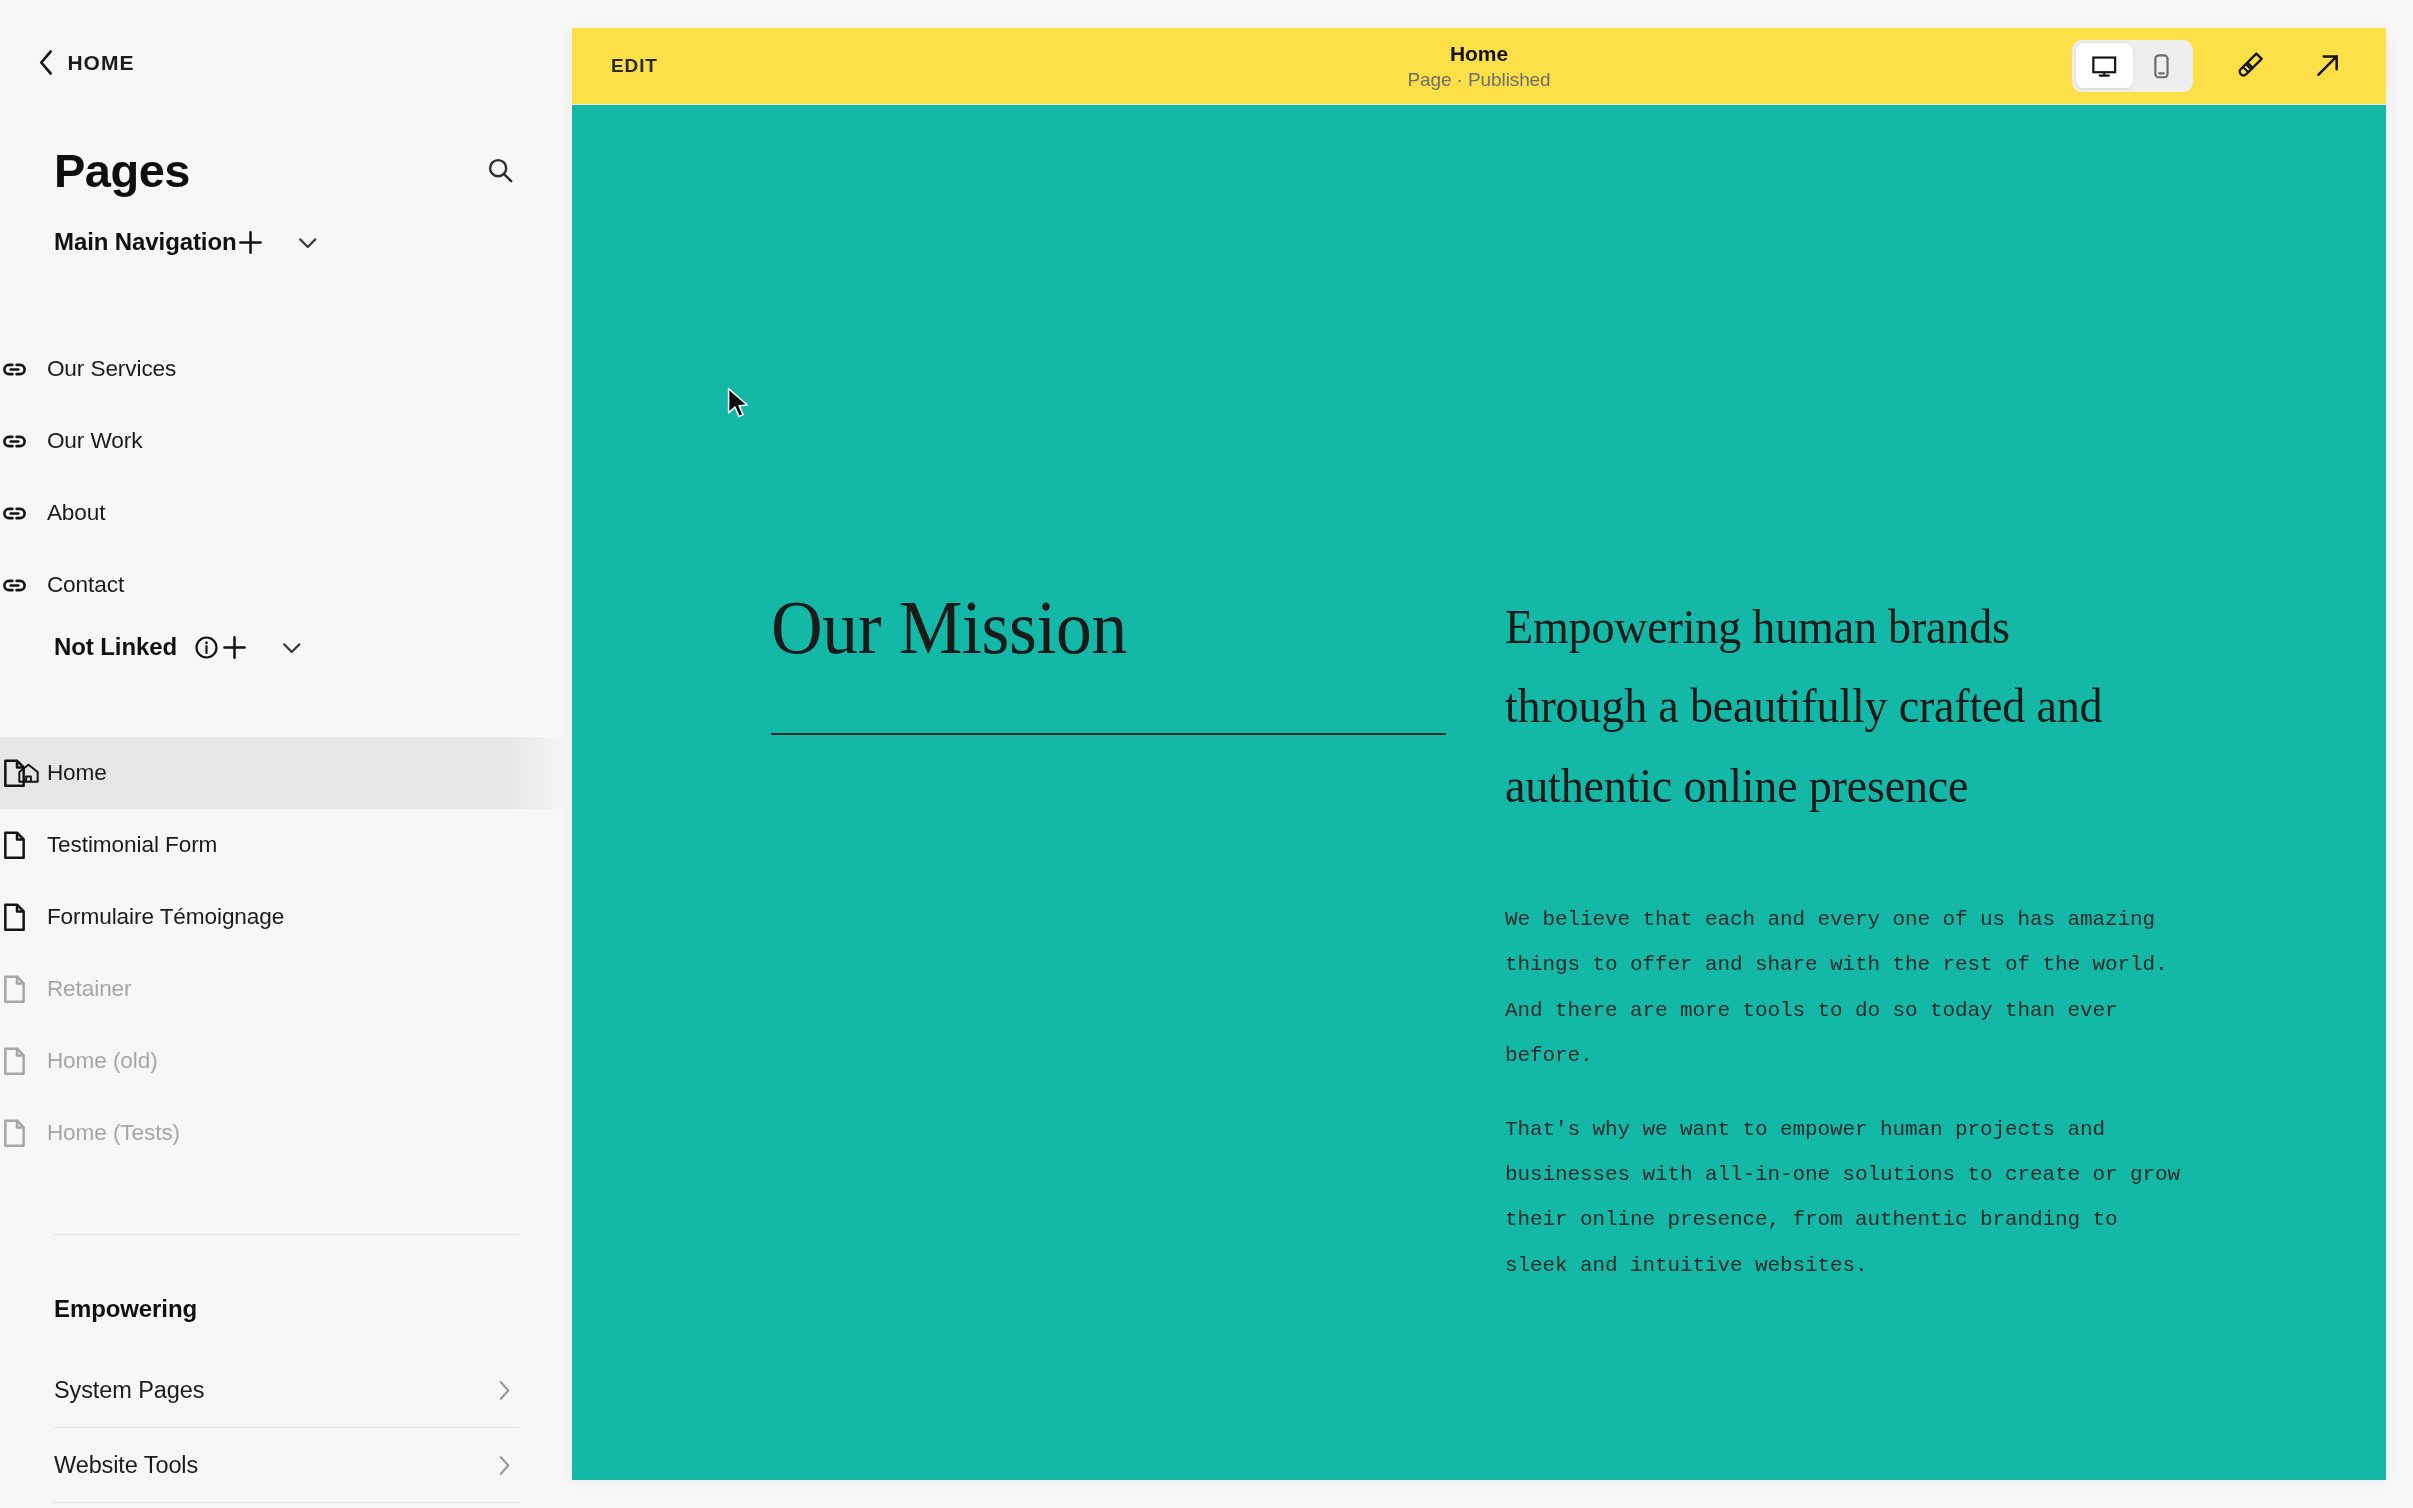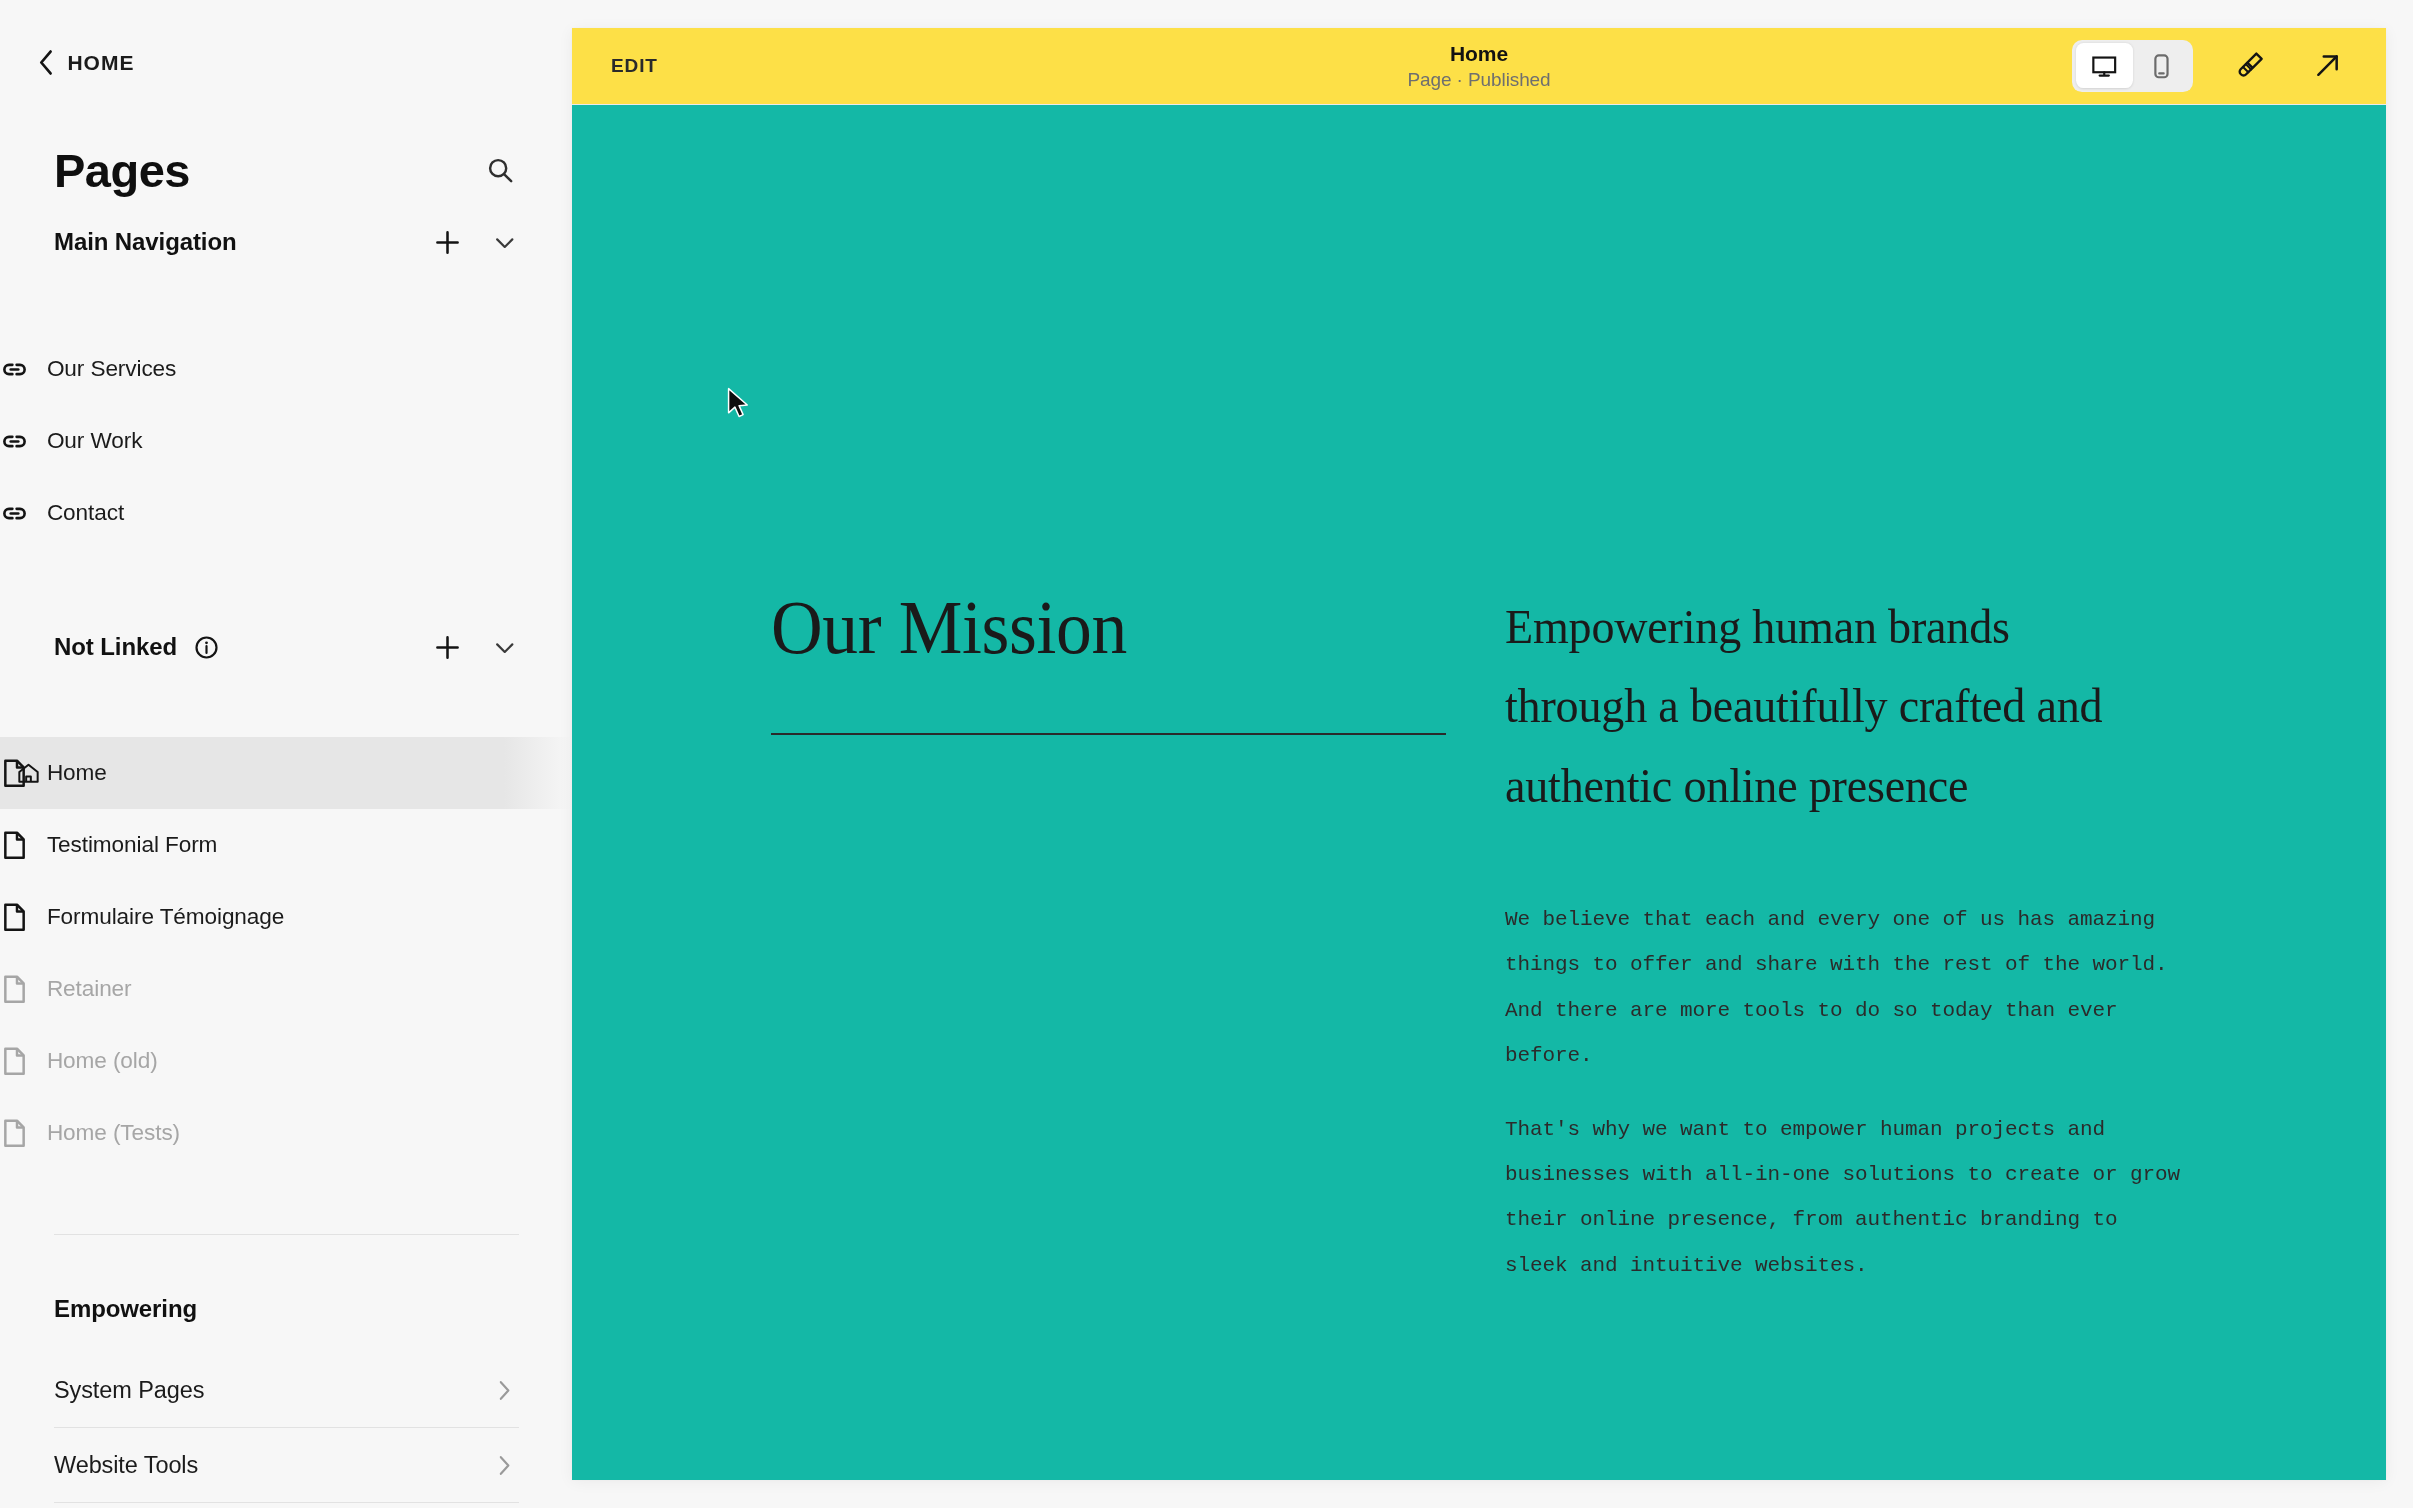--- a/index.html
+++ b/index.html
@@ -70,21 +70,21 @@
     display: flex; align-items: center; justify-content: center;
     cursor: pointer;
   }
 
   .section-head {
     position: absolute;
     left: 54px;
     width: 465px;
     display: flex;
     align-items: center;
-    justify-content: space-between;
+    justify-content: flex-start;
   }
   .section-head-left {
     display: flex;
     align-items: center;
     gap: 15px;
   }
   .section-title {
     font-size: 24px;
     font-weight: 700;
     color: #111;
@@ -357,20 +357,30 @@
         <span class="item-icon">
           <svg width="27" height="27" viewBox="0 0 32 32" fill="none">
             <path d="M13.5 10.5 H9.5 a5.5 5.5 0 0 0 0 11 h4" stroke="#141414" stroke-width="3.1" stroke-linecap="round"></path>
             <path d="M18.5 10.5 h4 a5.5 5.5 0 0 1 0 11 h-4" stroke="#141414" stroke-width="3.1" stroke-linecap="round"></path>
             <path d="M11.5 16 H20.5" stroke="#141414" stroke-width="3.1" stroke-linecap="round"></path>
           </svg>
         </span>
         <span class="item-label">Our Work</span>
       </div>
 
+      <div class="nav-item">
+        <span class="item-icon">
+          <svg width="27" height="27" viewBox="0 0 32 32" fill="none">
+            <path d="M13.5 10.5 H9.5 a5.5 5.5 0 0 0 0 11 h4" stroke="#141414" stroke-width="3.1" stroke-linecap="round"></path>
+            <path d="M18.5 10.5 h4 a5.5 5.5 0 0 1 0 11 h-4" stroke="#141414" stroke-width="3.1" stroke-linecap="round"></path>
+            <path d="M11.5 16 H20.5" stroke="#141414" stroke-width="3.1" stroke-linecap="round"></path>
+          </svg>
+        </span>
+        <span class="item-label">About</span>
+      </div>
 
       <div class="nav-item">
         <span class="item-icon">
           <svg width="27" height="27" viewBox="0 0 32 32" fill="none">
             <path d="M13.5 10.5 H9.5 a5.5 5.5 0 0 0 0 11 h4" stroke="#141414" stroke-width="3.1" stroke-linecap="round"></path>
             <path d="M18.5 10.5 h4 a5.5 5.5 0 0 1 0 11 h-4" stroke="#141414" stroke-width="3.1" stroke-linecap="round"></path>
             <path d="M11.5 16 H20.5" stroke="#141414" stroke-width="3.1" stroke-linecap="round"></path>
           </svg>
         </span>
         <span class="item-label">Contact</span>

